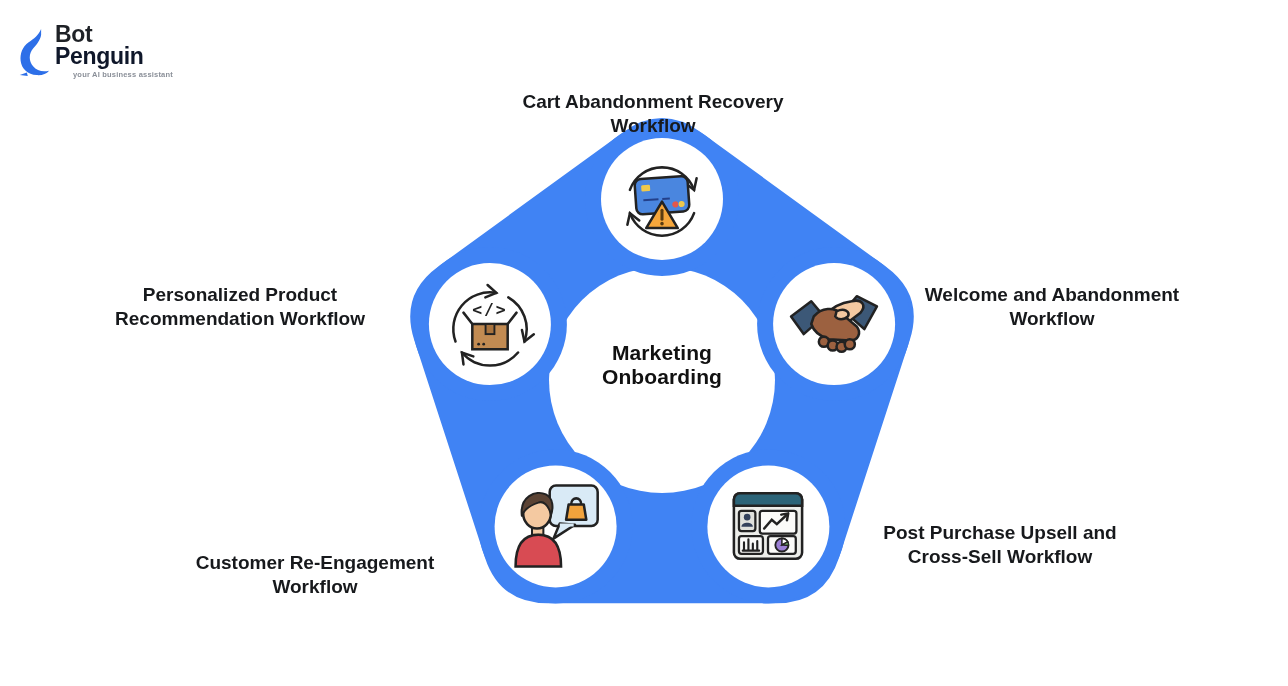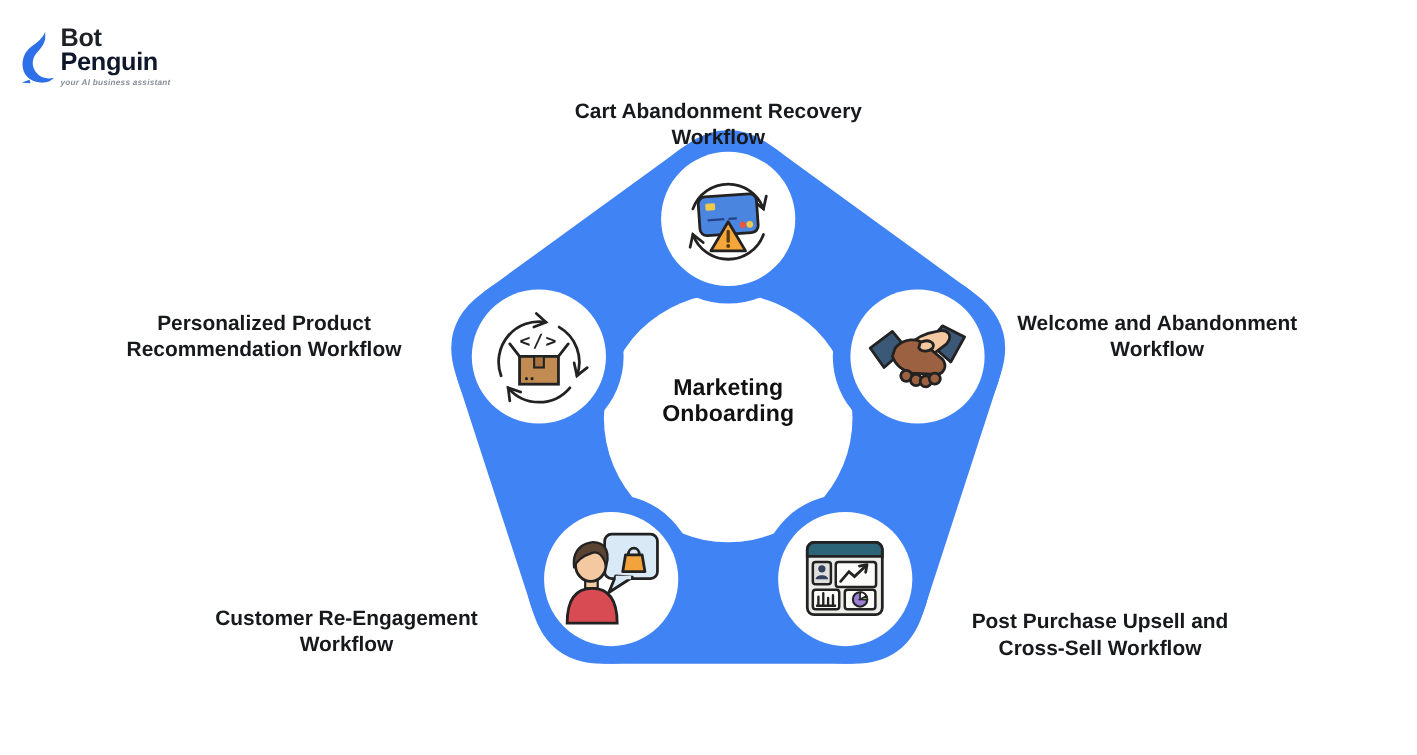--- a/index.html
+++ b/index.html
@@ -6,34 +6,34 @@
   .canvas{
     position:relative;width:1288px;height:686px;background:#ffffff;overflow:hidden;
     font-family:"Liberation Sans", sans-serif;color:#17191C;border-radius:27px;
   }
   
   .logo{position:absolute;left:18px;top:24px;display:flex;align-items:flex-start;gap:5px;}
   .penguin-mark{width:32px;height:48px;margin-top:4px;}
   .logo-text{display:flex;flex-direction:column;}
   .logo-bot{font-size:23px;font-weight:800;line-height:21px;letter-spacing:-0.3px;color:#1E2126;}
   .logo-penguin{font-size:23px;font-weight:800;line-height:22px;letter-spacing:-0.3px;}
-  .logo-tagline{font-size:7.5px;font-style:italic;font-weight:600;margin-top:3px;letter-spacing:0.2px;}
+  .logo-tagline{font-size:7.5px;font-weight:600;margin-top:3px;letter-spacing:0.2px;margin-left:18px;}
   
   .diagram{position:absolute;left:0;top:0;width:1288px;height:686px;}
   .node-icon{position:absolute;width:96px;height:96px;}
   .icon-cart{left:614px;top:151px;}
   .icon-handshake{left:786px;top:276px;}
   .icon-dashboard{left:720px;top:478px;}
   .icon-person{left:508px;top:478px;}
   .icon-box{left:442px;top:276px;}
   
   .label{position:absolute;text-align:center;font-size:19px;font-weight:600;line-height:24px;color:#17191C;}
   .label-top{left:453px;top:50px;width:400px;margin-top:40px;}
   .label-right{left:882px;top:283px;width:340px;}
-  .label-bottom-right{left:830px;top:554px;width:340px;}
+  .label-bottom-right{left:830px;top:521px;width:340px;}
   .label-bottom-left{left:145px;top:551px;width:340px;}
   .label-left{left:80px;top:283px;width:320px;}
   .label .line{display:block;}
   .center-title{
     position:absolute;left:532px;top:341px;width:260px;text-align:center;
     font-size:21px;font-weight:700;line-height:24px;color:#111111;letter-spacing:0.1px;
   }
   .center-title .line{display:block;}
 </style>
 </head>

